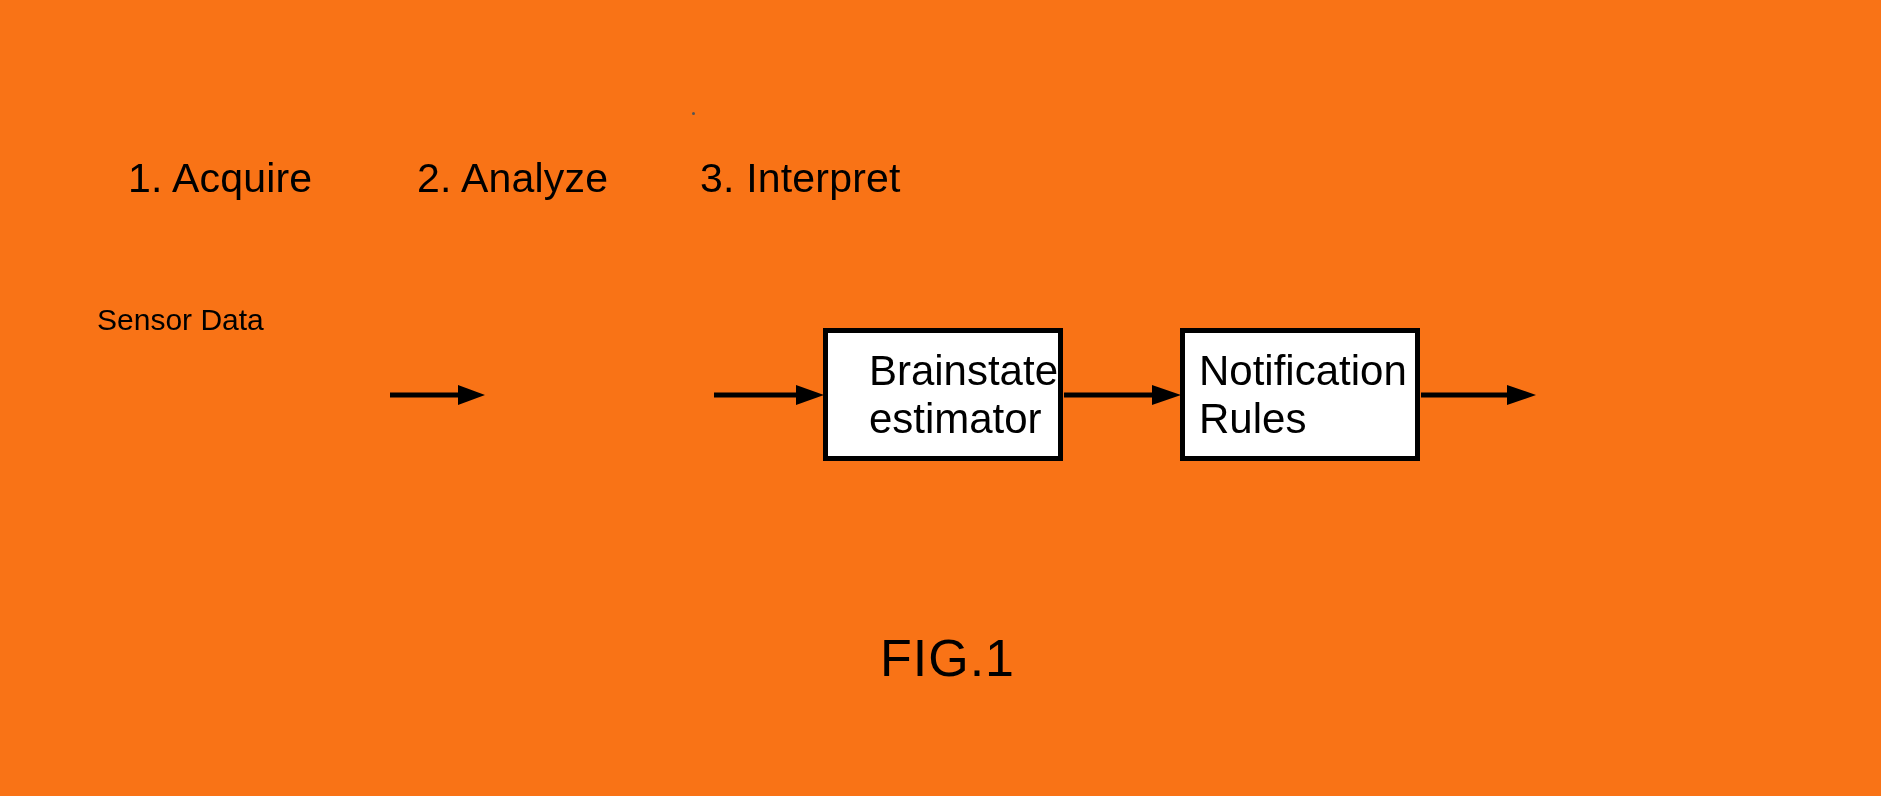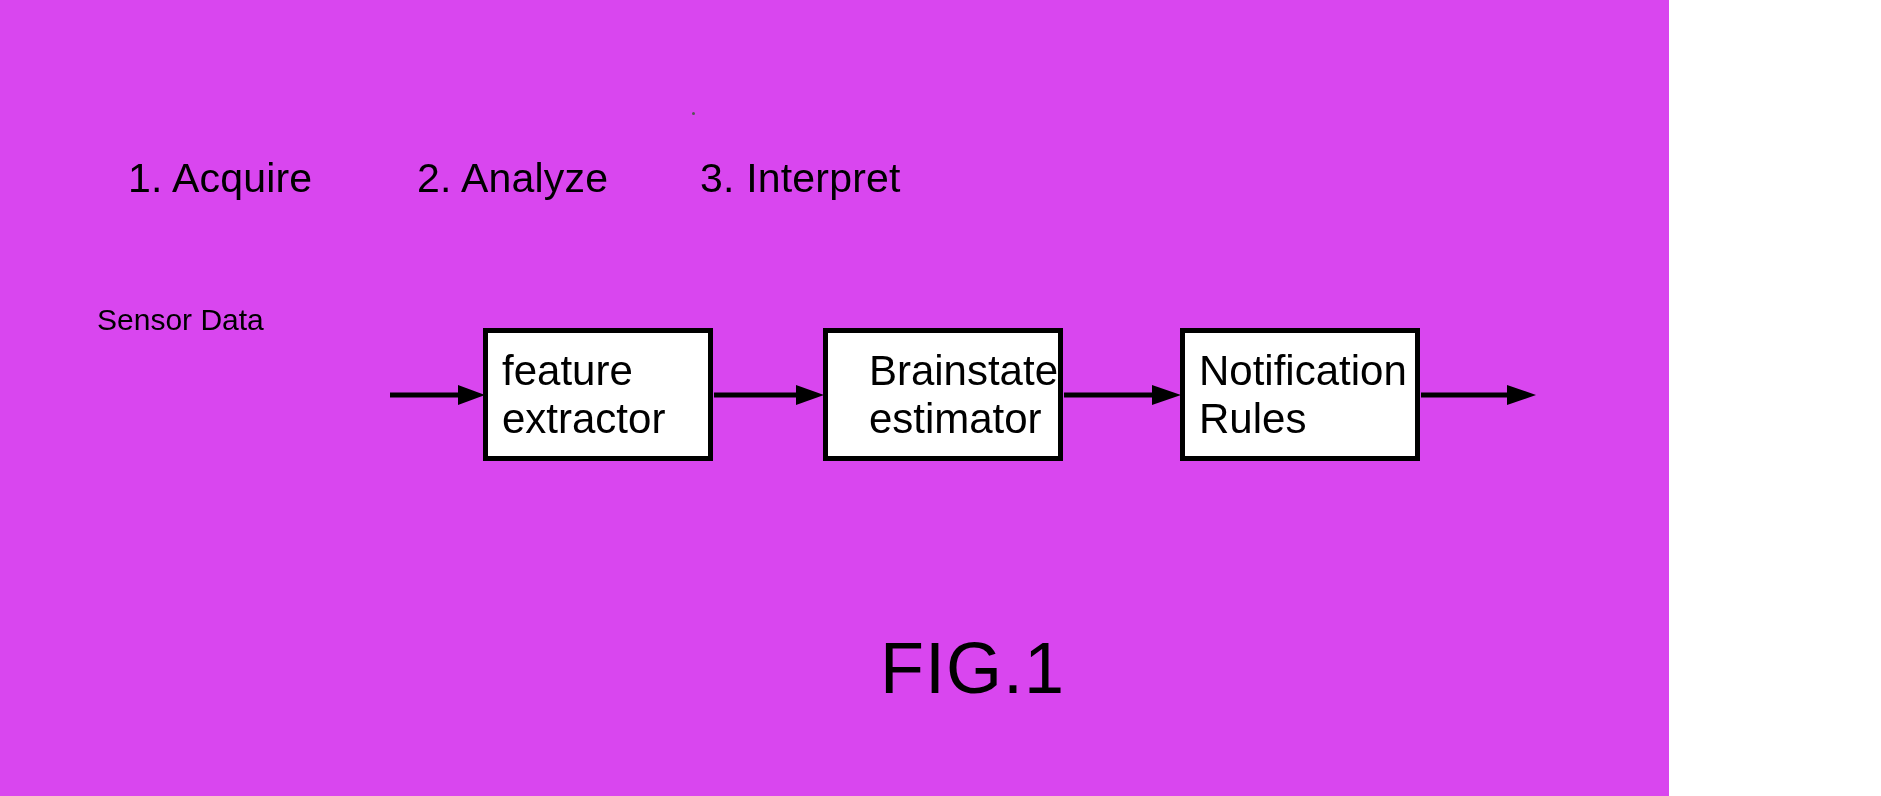--- a/index.html
+++ b/index.html
@@ -6,23 +6,23 @@
     margin: 0;
     padding: 0;
     background: #ffffff;
   }
   body {
     font-family: "Liberation Sans", sans-serif;
     color: #000000;
   }
   #figure-root {
     position: relative;
-    width: 1669px;
+    width: 1881px;
     height: 796px;
-    background: #d946ef;
+    background: #f97316;
     overflow: hidden;
   }
   .stage-label {
     position: absolute;
     font-size: 41px;
     line-height: 1;
     white-space: nowrap;
     color: #000000;
     letter-spacing: 0.2px;
   }
@@ -56,21 +56,21 @@
     position: absolute;
     height: 24px;
     display: block;
   }
   .arrow svg {
     display: block;
     overflow: visible;
   }
   .fig-caption {
     position: absolute;
-    font-size: 72px;
+    font-size: 52px;
     line-height: 1;
     white-space: nowrap;
     letter-spacing: 1px;
     color: #000000;
   }
   .scan-speck {
     position: absolute;
     width: 3px;
     height: 3px;
     background: #555555;
@@ -108,24 +108,20 @@
       <polygon points="88,2 117,12 88,22" fill="#000000"></polygon>
     </svg>
   </div>
   <div class="arrow" id="arrow3" style="left: 1421px; top: 383px; width: 115px;">
     <svg width="115" height="24" viewBox="0 0 115 24" aria-hidden="true">
       <line x1="0" y1="12" x2="90" y2="12" stroke="#000000" stroke-width="5"></line>
       <polygon points="86,2 115,12 86,22" fill="#000000"></polygon>
     </svg>
   </div>
 
-  <div class="proc-box" id="box0" style="left: 483px; top: 328px; width: 230px; height: 133px;">
-    <div class="proc-box-text">feature
-extractor</div>
-  </div>
   <div class="proc-box" id="box1" style="left: 823px; top: 328px; width: 240px; height: 133px; justify-content: flex-end;">
     <div class="proc-box-text">Brainstate
 estimator</div>
   </div>
   <div class="proc-box" id="box2" style="left: 1180px; top: 328px; width: 240px; height: 133px;">
     <div class="proc-box-text">Notification
 Rules</div>
   </div>
 
 

